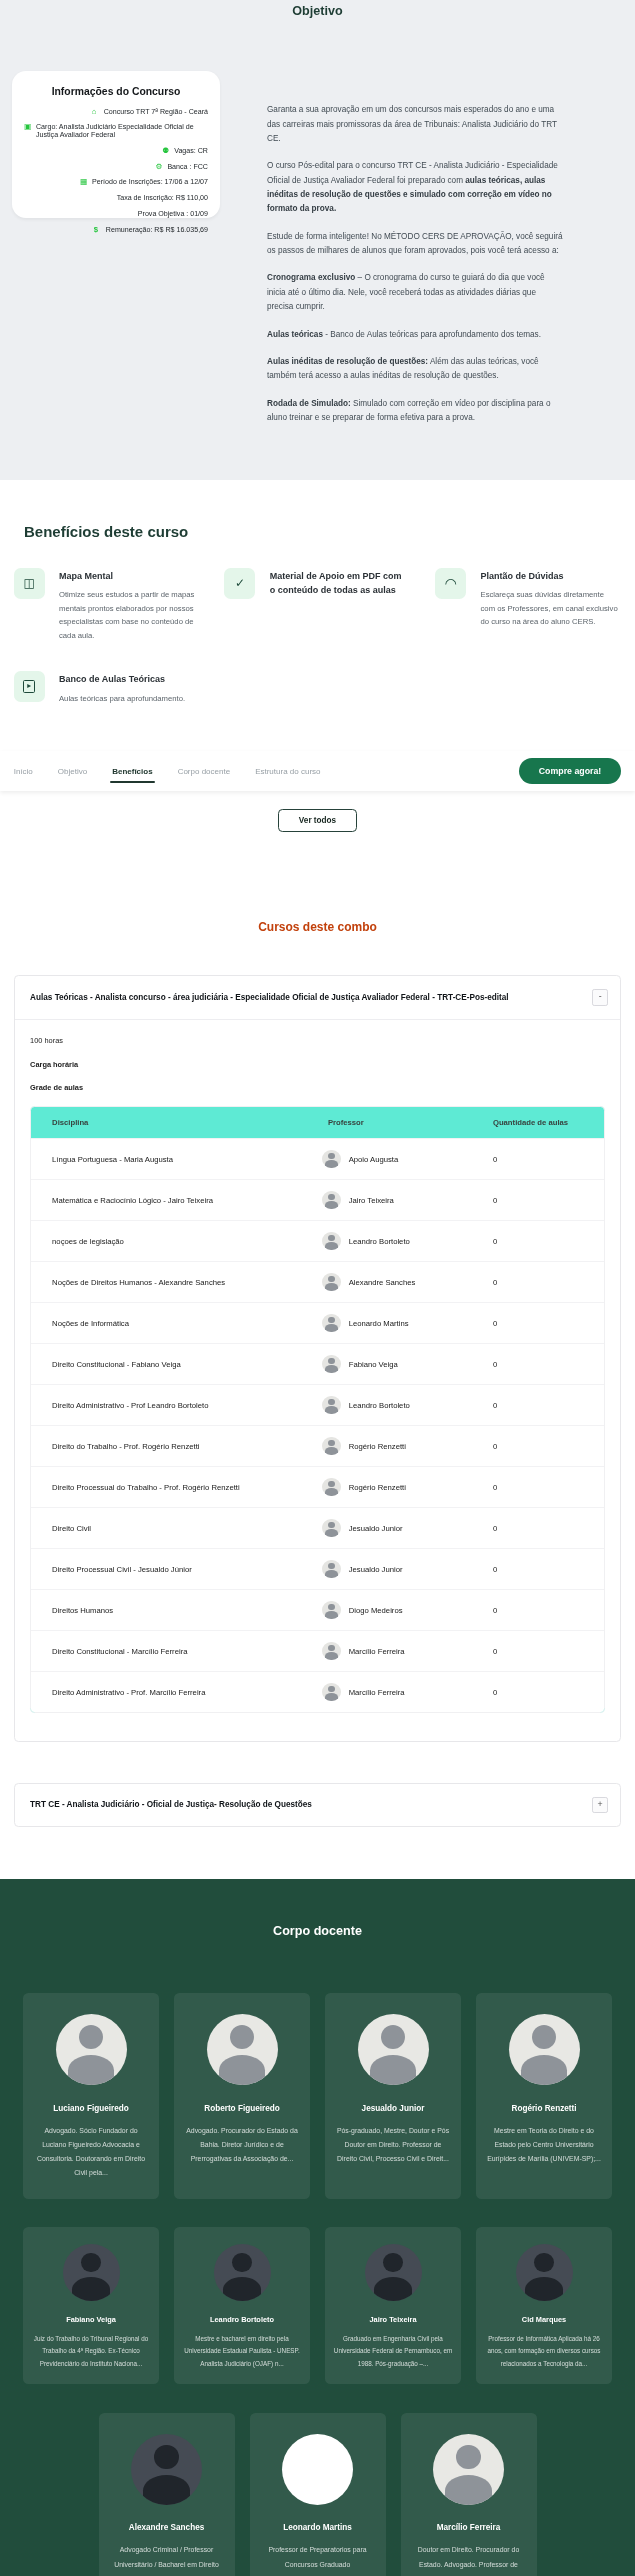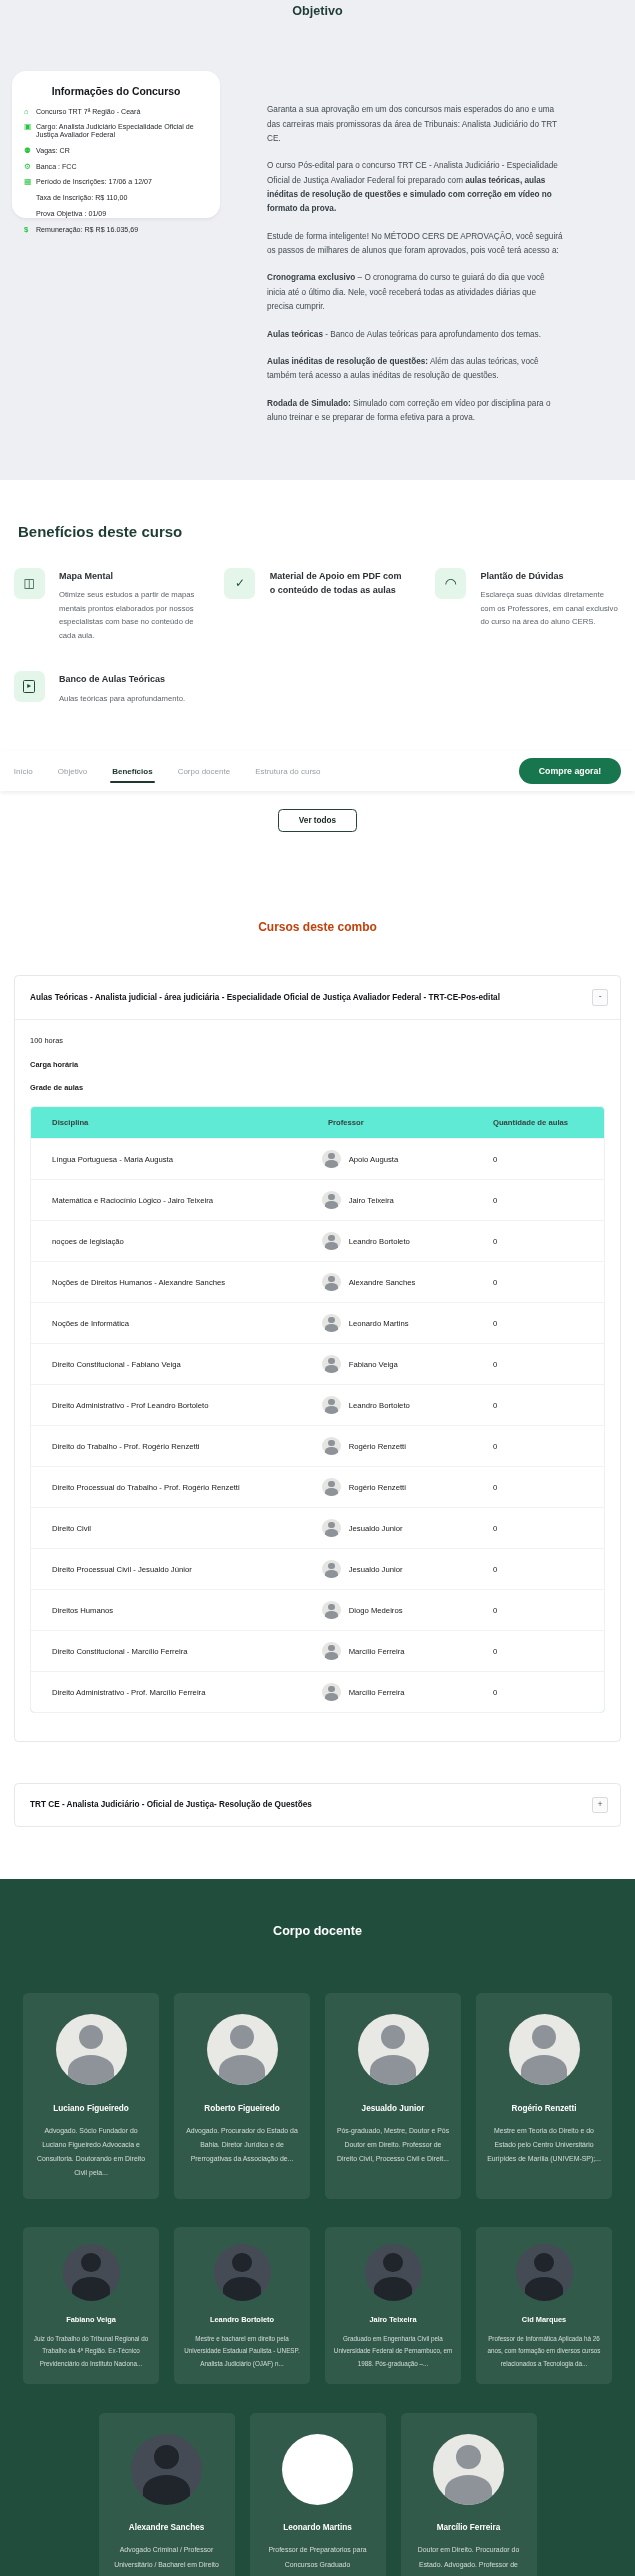--- a/index.html
+++ b/index.html
@@ -3,33 +3,33 @@
 <meta charset="utf-8">
 <style>
   html,body{margin:0;padding:0;width:635px;height:2576px;overflow:hidden;
     font-family:"Liberation Sans","DejaVu Sans",sans-serif;background:#edeff2;}
   .sec-a{background:#edeff2;height:480px;box-sizing:border-box;padding-top:4.4px;}
   .page-h1{text-align:center;font-size:12.6px;font-weight:bold;color:#1e3d34;margin:0;}
   .cols{display:flex;margin:53px 12px 0 12px;}
   .info-card{background:#fff;border-radius:14px;box-shadow:0 1.1px 3.3px rgba(0,0,0,.05);
     width:208px;box-sizing:border-box;padding:14.3px 12px;height:147px;}
   .info-card h2{margin:0 0 11px 0;text-align:center;font-size:10.4px;color:#15181b;}
-  .info-item{display:flex;align-items:flex-start;margin-bottom:7.7px;font-size:7.1px;color:#23282c;font-weight:500;}
+  .info-item{display:flex;align-items:flex-start;margin-bottom:7.7px;font-size:7.1px;color:#23282c;font-weight:500;justify-content:flex-end;}
   .ico{width:12px;flex:0 0 12px;color:#25c53d;font-size:7.7px;line-height:1;font-weight:bold;}
   .ico.bank-icon::before{content:"⌂";}
   .ico.briefcase-icon::before{content:"▣";}
   .ico.people-icon::before{content:"⚉";}
   .ico.badge-icon::before{content:"⚙";}
   .ico.calendar-icon::before{content:"▦";}
   .ico.money-icon::before{content:"$";}
   .obj-col{margin-left:47px;width:297px;margin-top:32px;}
   .obj-p{font-size:8.2px;line-height:1.75;color:#414b53;margin:0 0 13px 0;}
   .obj-p b{color:#343d44;}
   .sec-b{background:#ffffff;position:relative;padding-bottom:52px;}
-  .ben-h{margin:0;padding:43px 0 0 18px;font-size:15px;font-weight:bold;color:#1e3d34;}
+  .ben-h{margin:0;padding:43px 0 0 24px;font-size:15px;font-weight:bold;color:#1e3d34;}
   .ben-grid{display:grid;grid-template-columns:1fr 1fr 1fr;column-gap:27.5px;row-gap:28.6px;margin:27.5px 16.5px 0 13.7px;}
   .ben-item{display:flex;align-items:flex-start;}
   .tile{flex:0 0 31px;width:31px;height:31px;border-radius:6.6px;background:#e4f6ea;color:#1e4a3a;
     display:flex;align-items:center;justify-content:center;font-size:12px;}
   .tile.map-icon::before{content:"◫";}
   .tile.check-icon::before{content:"✓";}
   .tile.chat-icon::before{content:"◠";font-size:14.3px;font-weight:bold;}
   .tile.video-icon::before{content:"▸";border:1.1px solid #1e4a3a;border-radius:1.6px;padding:0 3.3px 1.1px 3.3px;font-size:7.7px;}
   .tile.play-icon::before{content:"▷";}
   .tile.download-icon::before{content:"↓";border-bottom:1.1px solid #1e4a3a;padding:0 1.6px 0.5px 1.6px;font-size:10px;font-weight:bold;}
@@ -238,21 +238,21 @@
   </div>
 
   <div class="ver-wrap">
     <button class="ver-btn">Ver todos</button>
   </div>
 
   <h2 class="cursos-h">Cursos deste combo</h2>
 
   <div class="acc">
     <div class="acc-head">
-      <div class="acc-title">Aulas Teóricas - Analista judicial - área judiciária - Especialidade Oficial de Justiça Avaliador Federal - TRT-CE-Pos-edital</div>
+      <div class="acc-title">Aulas Teóricas - Analista concurso - área judiciária - Especialidade Oficial de Justiça Avaliador Federal - TRT-CE-Pos-edital</div>
       <div class="toggle">-</div>
     </div>
     <div class="acc-body">
       <div class="meta">100 horas</div>
       <div class="meta lbl">Carga horária</div>
       <div class="meta lbl">Grade de aulas</div>
       <div class="gtable">
         <div class="trow thead">
           <div>Disciplina</div>
           <div>Professor</div>

